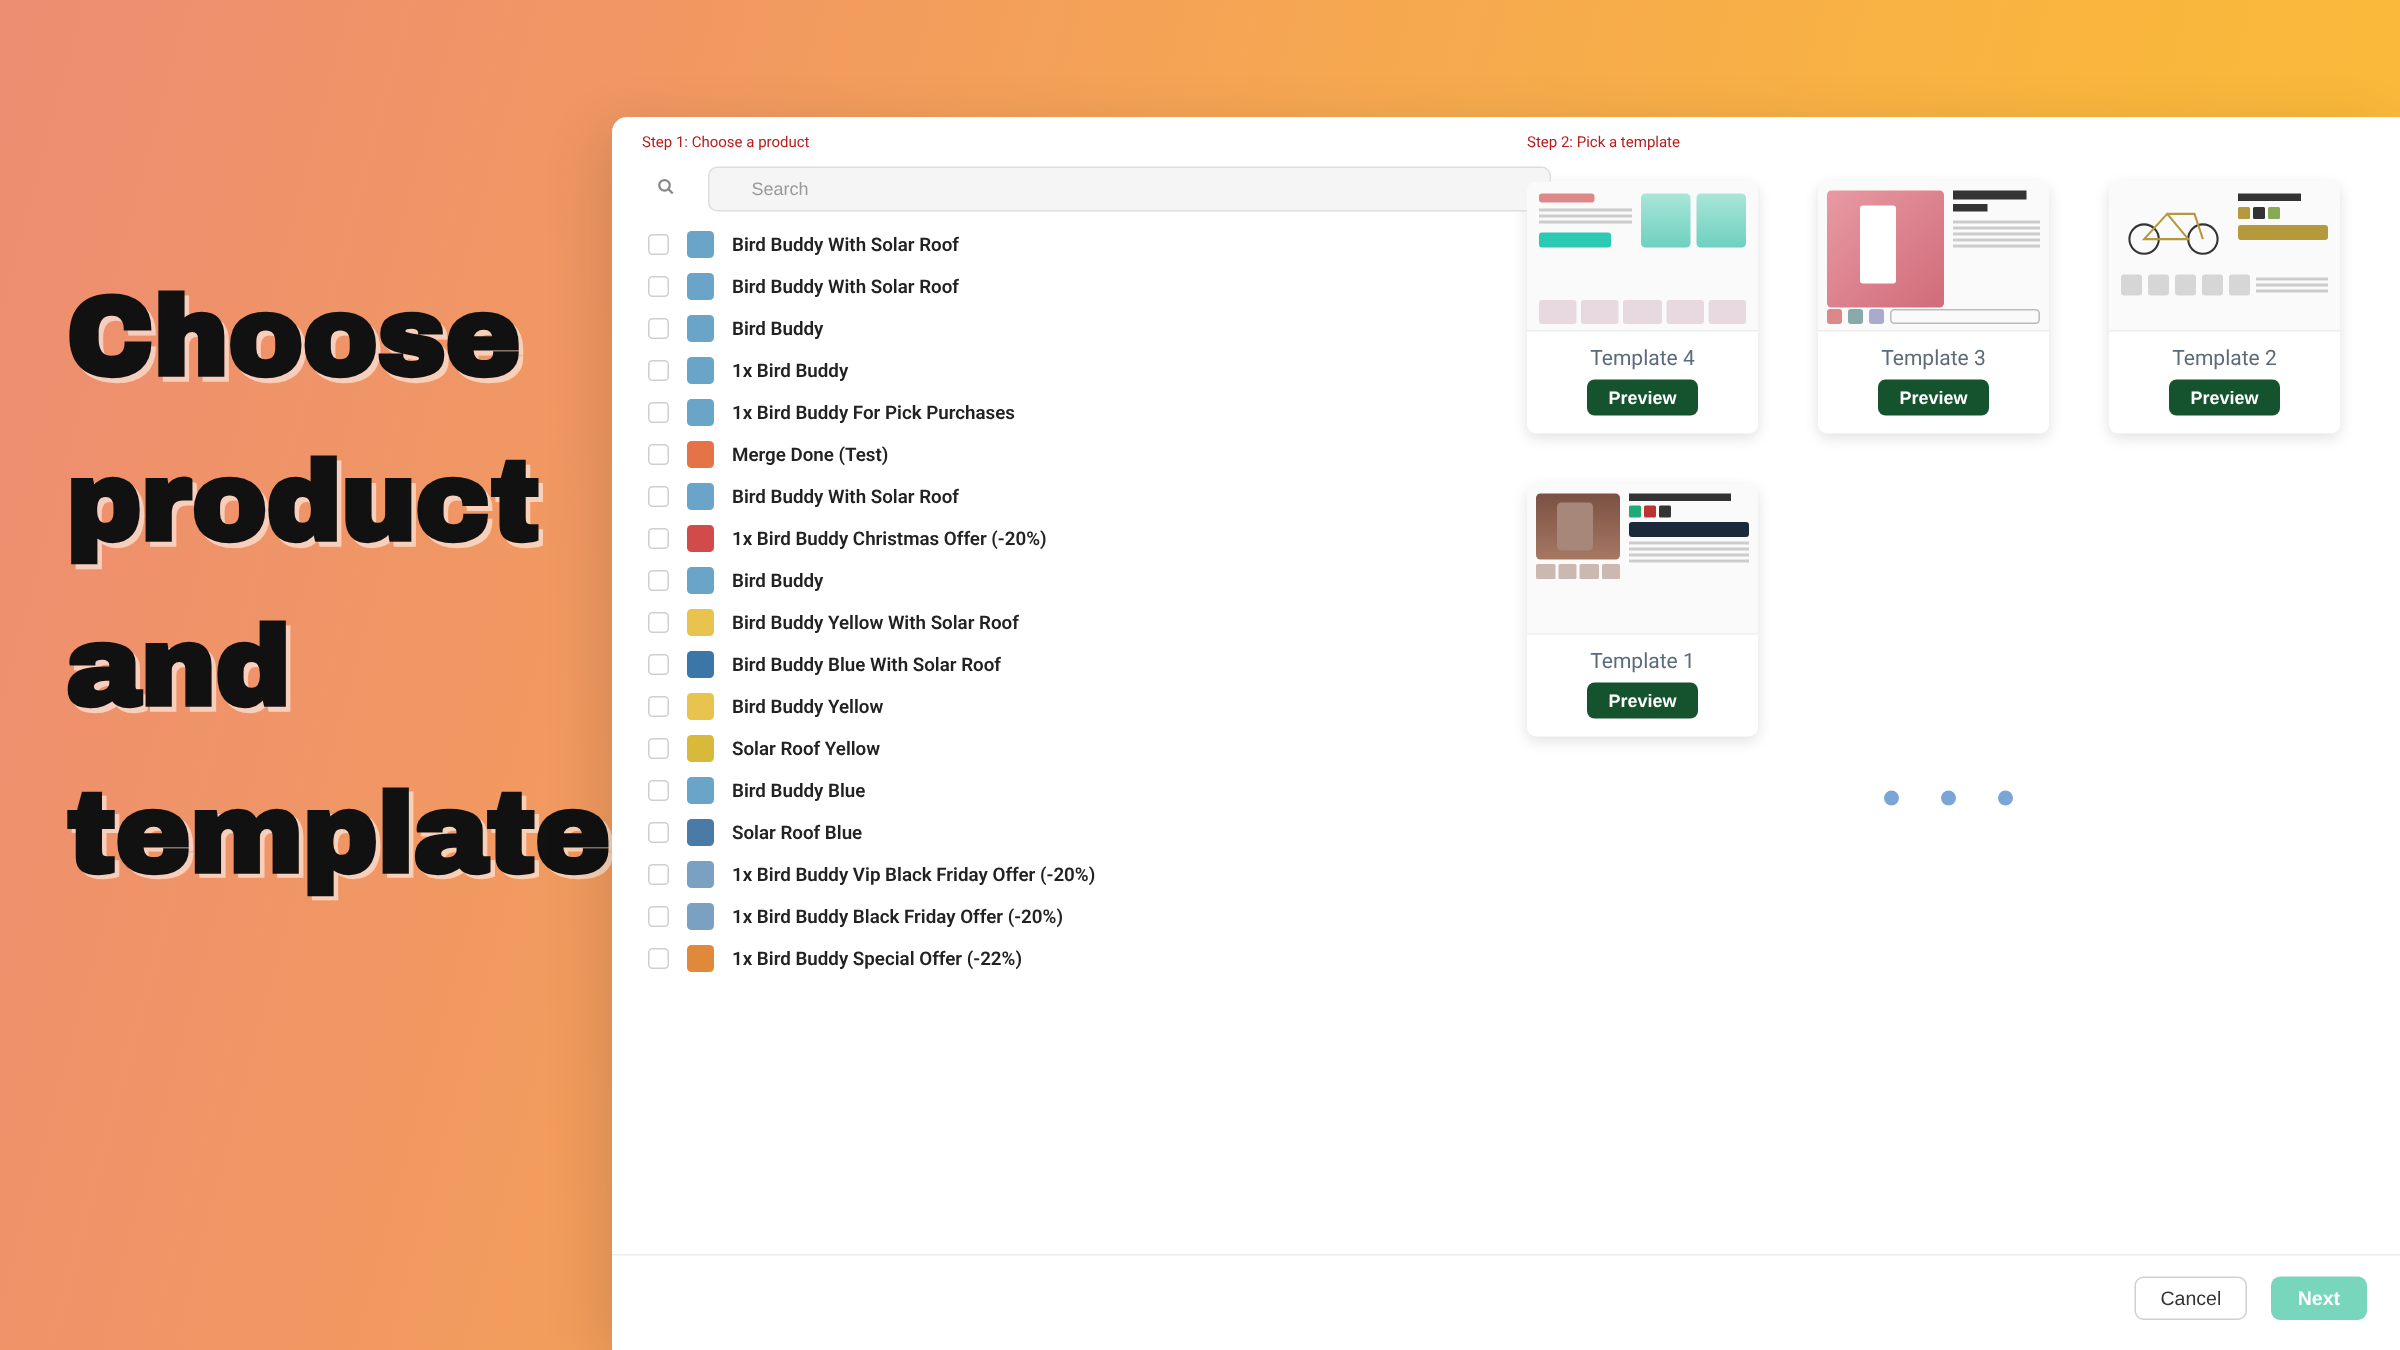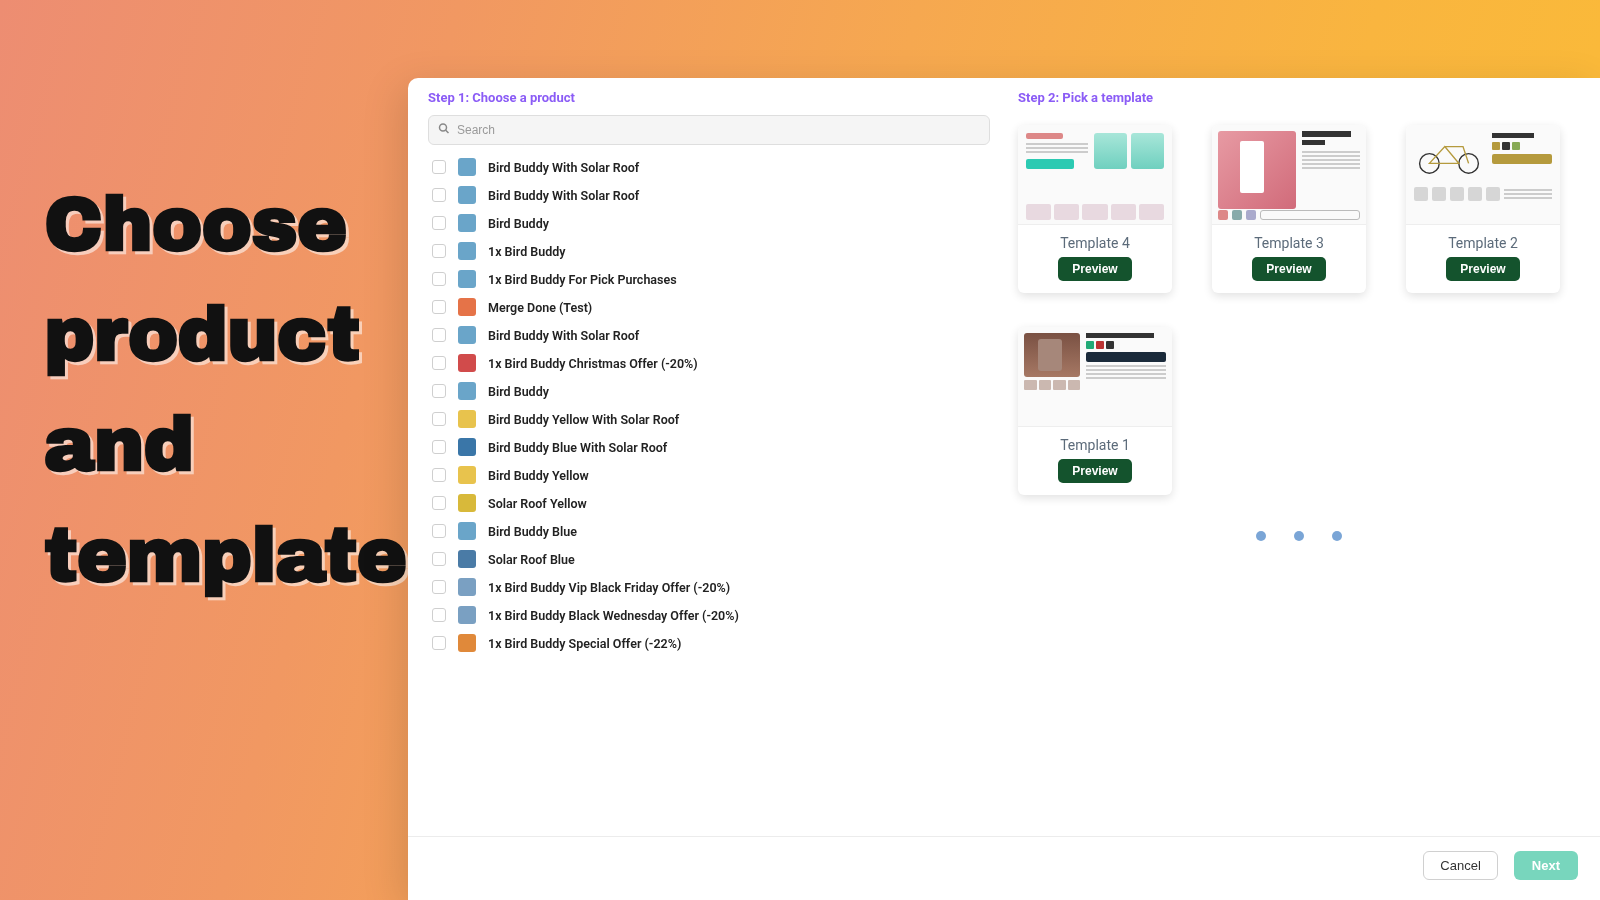--- a/index.html
+++ b/index.html
@@ -47,23 +47,23 @@
     padding: 0 20px 0 20px;
     overflow: hidden;
   }
   .col {
     flex: 1 1 50%;
     display: flex;
     flex-direction: column;
     min-width: 0;
   }
   .step-label {
-    color: #8b5cf6;
-    font-size: 13px;
-    font-weight: 700;
+    color: #b91c1c;
+    font-size: 10px;
+    font-weight: 400;
     padding: 12px 0 10px 0;
   }
   .search-wrap {
     position: relative;
     margin-bottom: 8px;
   }
   .search-icon {
     position: absolute;
     left: 10px;
     top: 50%;
@@ -73,20 +73,21 @@
   }
   .search-input {
     width: 100%;
     height: 30px;
     border: 1px solid #dedede;
     border-radius: 6px;
     background: #f5f5f5;
     padding: 0 10px 0 28px;
     font-size: 12px;
     color: #333;
+    margin-left: 44px;
   }
   .search-input::placeholder { color: #9a9a9a; }
   .product-list {
     flex: 1 1 auto;
     overflow-y: auto;
     padding-right: 4px;
     position: relative;
   }
   .product-list::-webkit-scrollbar { width: 6px; }
   .product-list::-webkit-scrollbar-thumb { background: #bcbcbc; border-radius: 3px; }
@@ -344,21 +345,21 @@
             <span>Solar Roof Blue</span>
           </div>
           <div class="product-row">
             <span class="chk"></span>
             <span class="thumb" style="background:#7aa0c2;"></span>
             <span>1x Bird Buddy Vip Black Friday Offer (-20%)</span>
           </div>
           <div class="product-row">
             <span class="chk"></span>
             <span class="thumb" style="background:#7aa0c2;"></span>
-            <span>1x Bird Buddy Black Wednesday Offer (-20%)</span>
+            <span>1x Bird Buddy Black Friday Offer (-20%)</span>
           </div>
           <div class="product-row">
             <span class="chk"></span>
             <span class="thumb" style="background:#e0893a;"></span>
             <span>1x Bird Buddy Special Offer (-22%)</span>
           </div>
         </div>
     </div>
 
     <div class="col">

